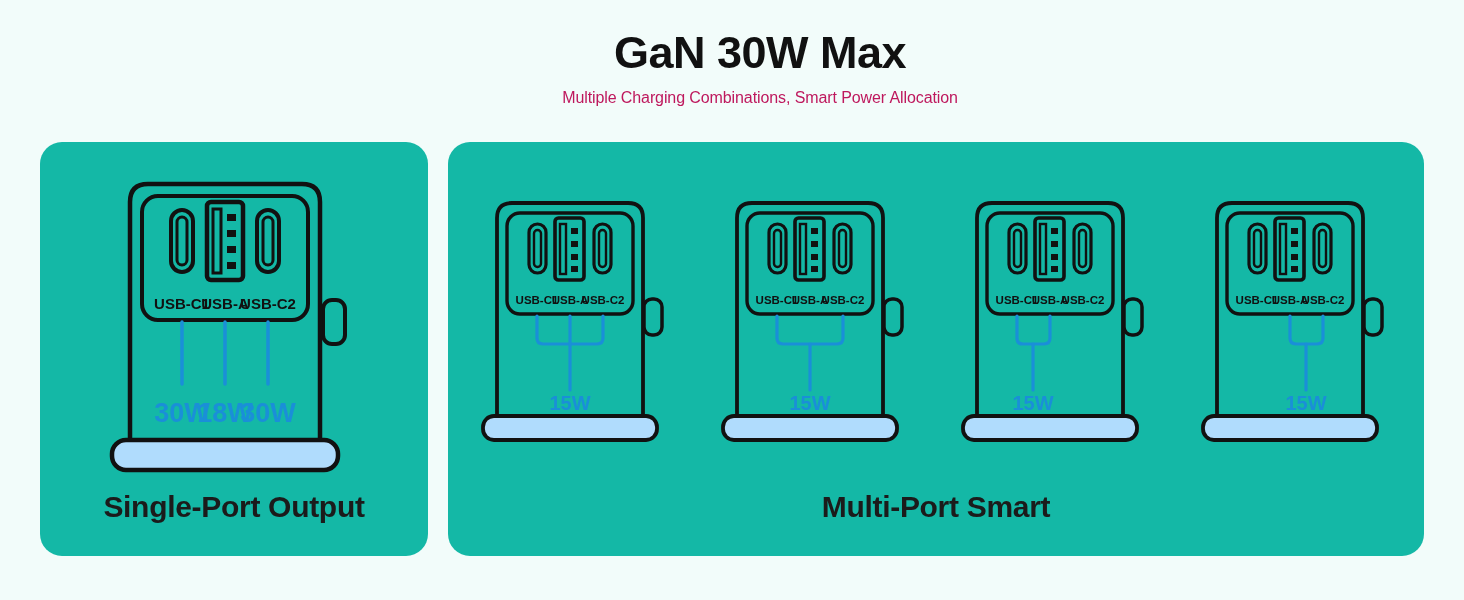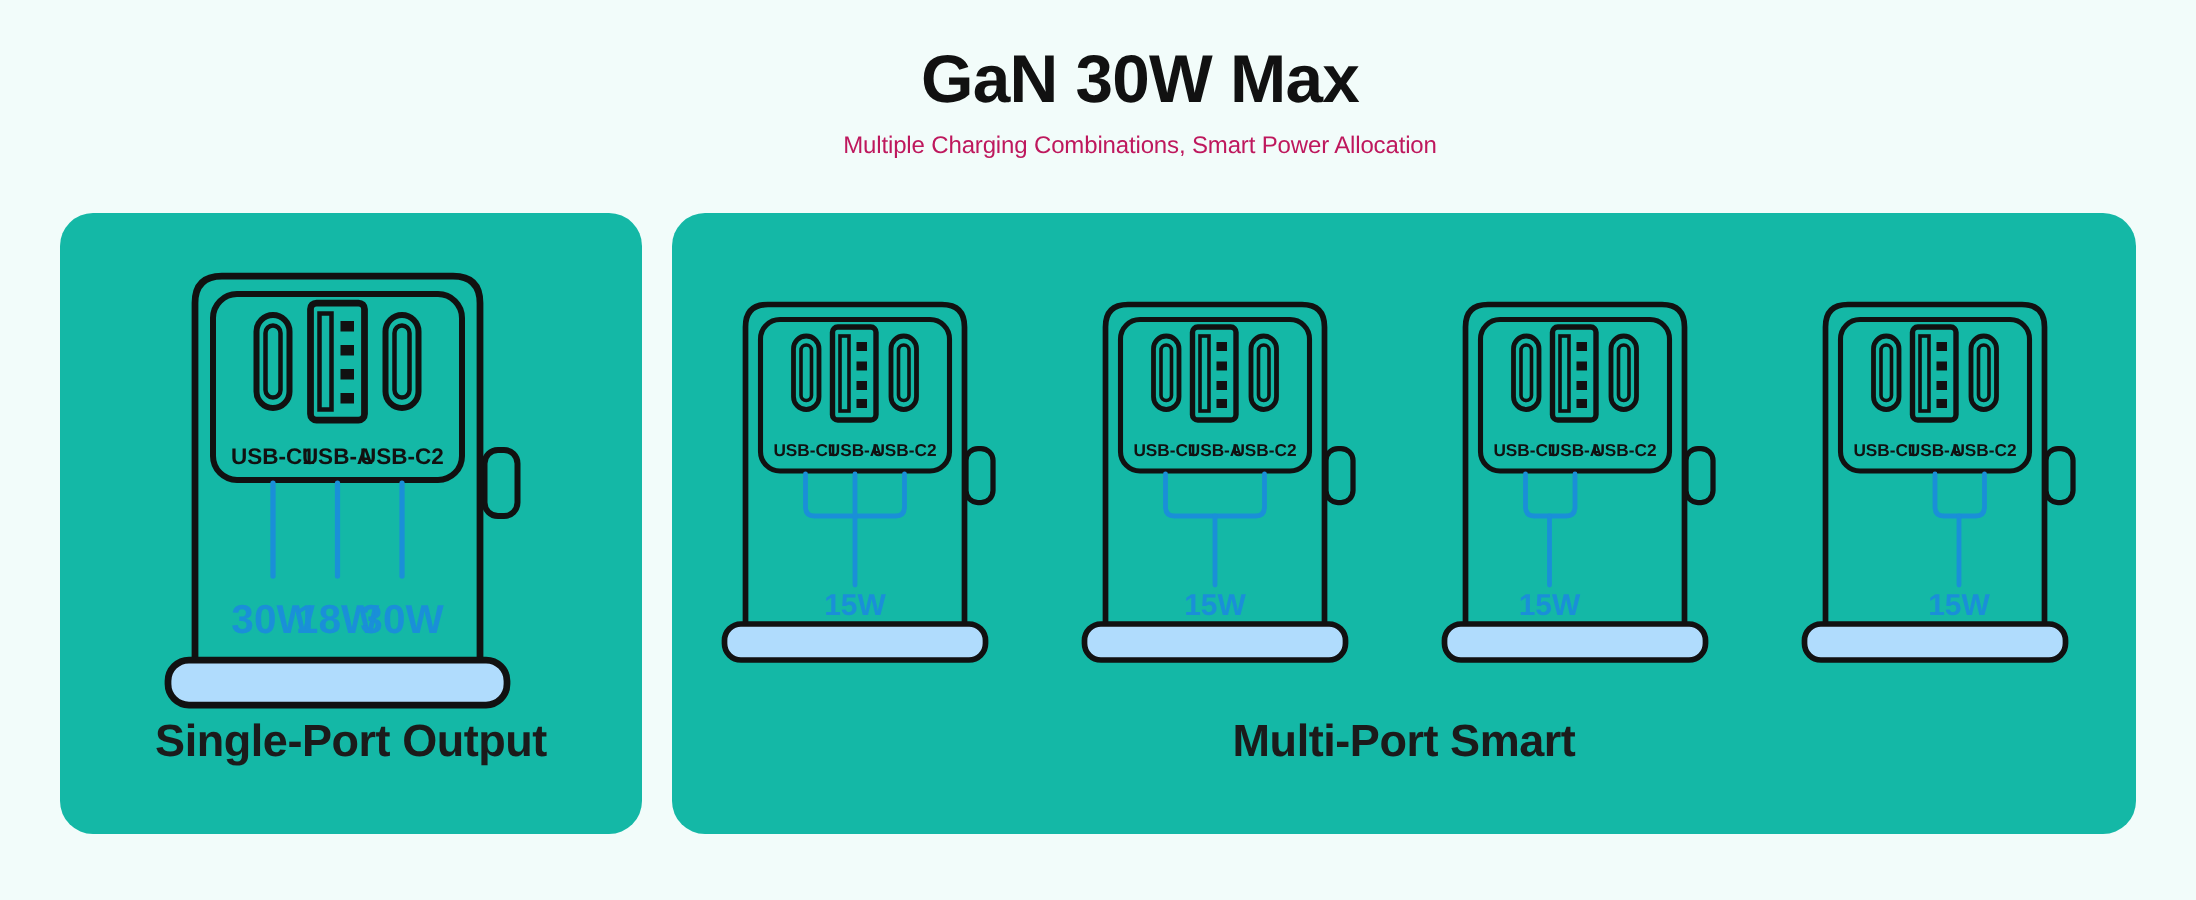--- a/index.html
+++ b/index.html
@@ -53,21 +53,21 @@
   .panel {
     background: #14b8a6;
     border-radius: 22px;
     position: relative;
   }
   .panel-left { width: 388px; }
   .panel-right { flex: 1; }
 
   .panel-caption {
     position: absolute;
-    bottom: 44px;
+    bottom: 32px;
     left: 0;
     width: 100%;
     text-align: center;
     font-size: 30px;
     font-weight: bold;
     color: #1b1b1b;
     letter-spacing: -0.3px;
   }
 
   

